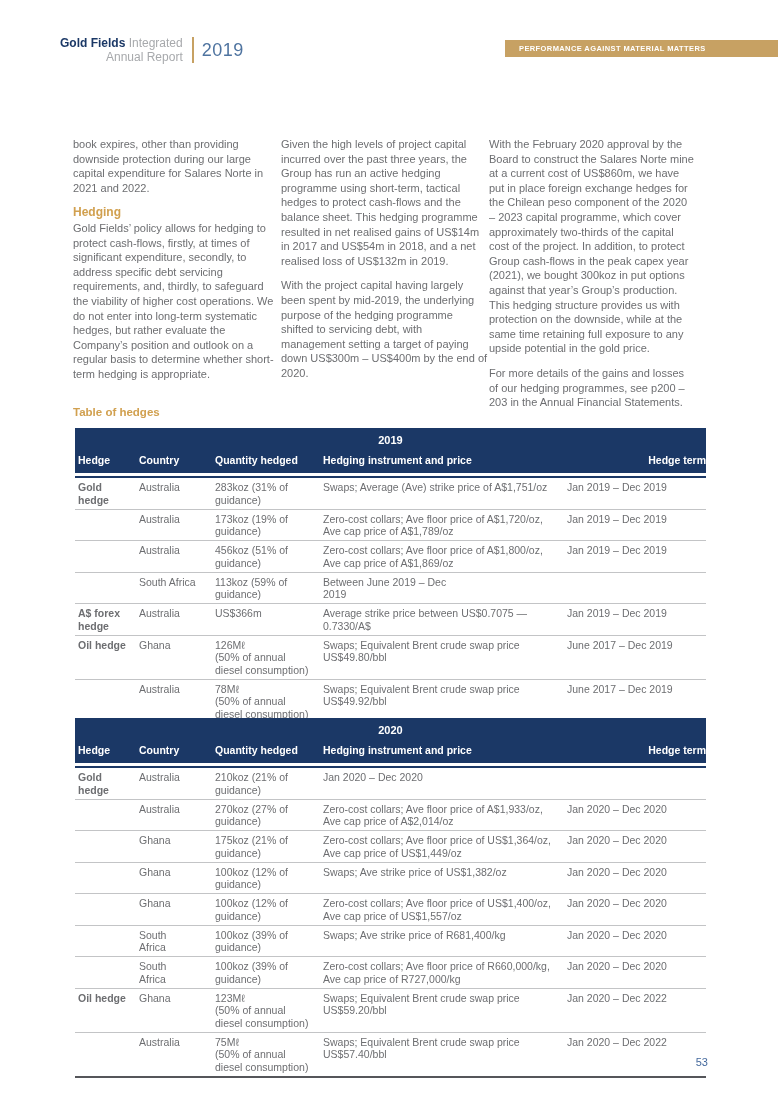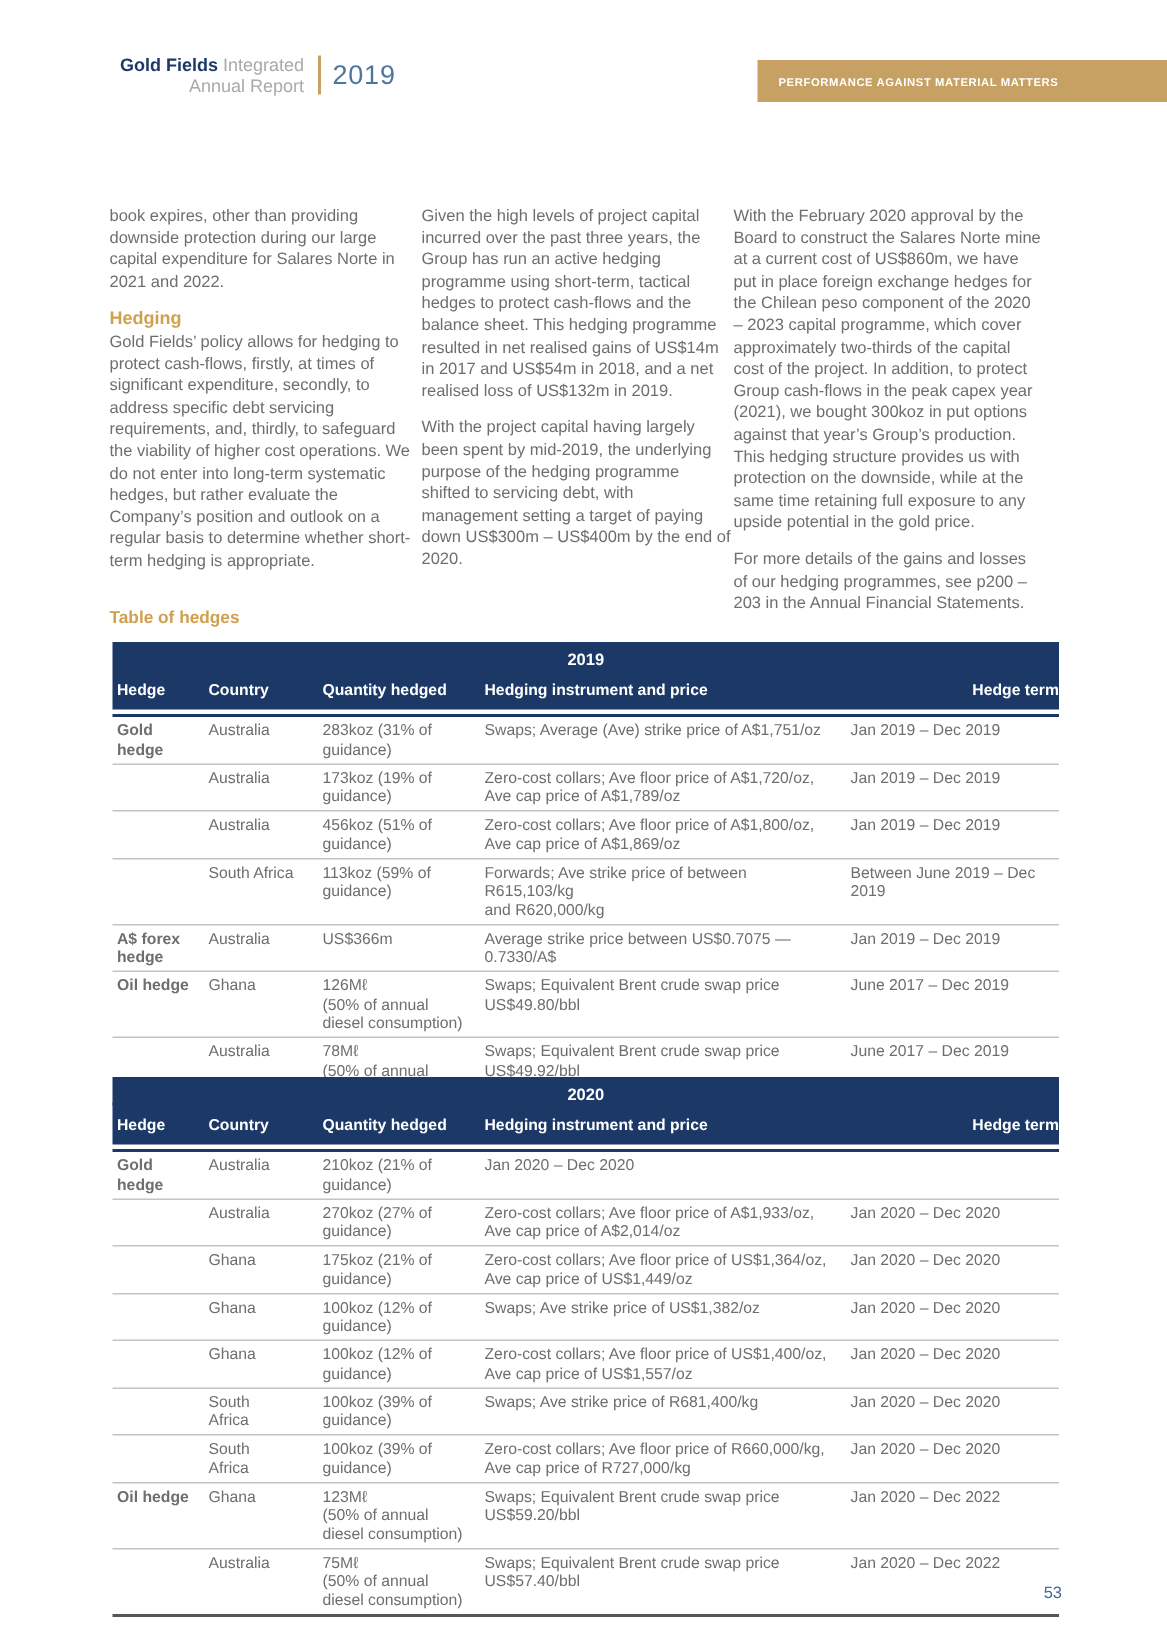--- a/index.html
+++ b/index.html
@@ -3,29 +3,29 @@
 <meta charset="utf-8">
 <style>
   html,body { margin:0; padding:0; background:#e8e8e8; }
   .page {
     position:relative; width:778px; height:1100px; margin:0 auto;
     background:#ffffff; overflow:hidden;
     font-family:"Liberation Sans","DejaVu Sans",sans-serif;
     color:#6d6e71;
   }
   
-  .logo { position:absolute; top:36px; left:80px; display:flex; align-items:stretch; }
+  .logo { position:absolute; top:36px; left:60px; display:flex; align-items:stretch; }
   .logo-text { text-align:right; font-size:12px; line-height:14px; }
   .logo-brand { color:#1b3866; font-weight:bold; }
   .logo-suffix { color:#a7a9ac; }
   .logo-line2 { color:#a7a9ac; }
   .logo-sep { width:2px; background:#c7a163; margin:1px 8px 1px 9px; }
   .logo-year { color:#4f74a0; font-size:18px; line-height:28px; letter-spacing:0.5px; }
   .banner {
-    position:absolute; top:40px; left:505px; width:273px; height:28px;
+    position:absolute; top:40px; left:505px; width:273px; height:17px;
     background:#c7a163; color:#ffffff; font-size:7.5px; font-weight:bold;
     letter-spacing:0.4px; display:flex; align-items:center; padding-left:14px;
     box-sizing:border-box;
   }
   
   .content { position:absolute; top:137px; left:73px; width:639px; display:flex; gap:1px; }
   .col { width:207px; font-size:11px; line-height:14.6px; }
   .col p { margin:0 0 10px 0; }
   .gold-heading { color:#d1a04f; font-weight:bold; font-size:12px; margin:2px 0 1px 0; }
   
@@ -127,22 +127,20 @@
           <span class="c c-instr">Zero-cost collars; Ave floor price of A$1,800/oz,
 Ave cap price of A$1,869/oz</span>
           <span class="c c-term">Jan 2019 – Dec 2019</span>
         </div>
 
         <div class="trow">
           <span class="c c-hedge"></span>
           <span class="c c-country">South Africa</span>
           <span class="c c-qty">113koz (59% of
 guidance)</span>
-          <span class="c c-instr">Forwards; Ave strike price of between R615,103/kg
-and R620,000/kg</span>
           <span class="c c-term">Between June 2019 – Dec
 2019</span>
         </div>
 
         <div class="trow">
           <span class="c c-hedge">A$ forex
 hedge</span>
           <span class="c c-country">Australia</span>
           <span class="c c-qty">US$366m</span>
           <span class="c c-instr">Average strike price between US$0.7075 —

